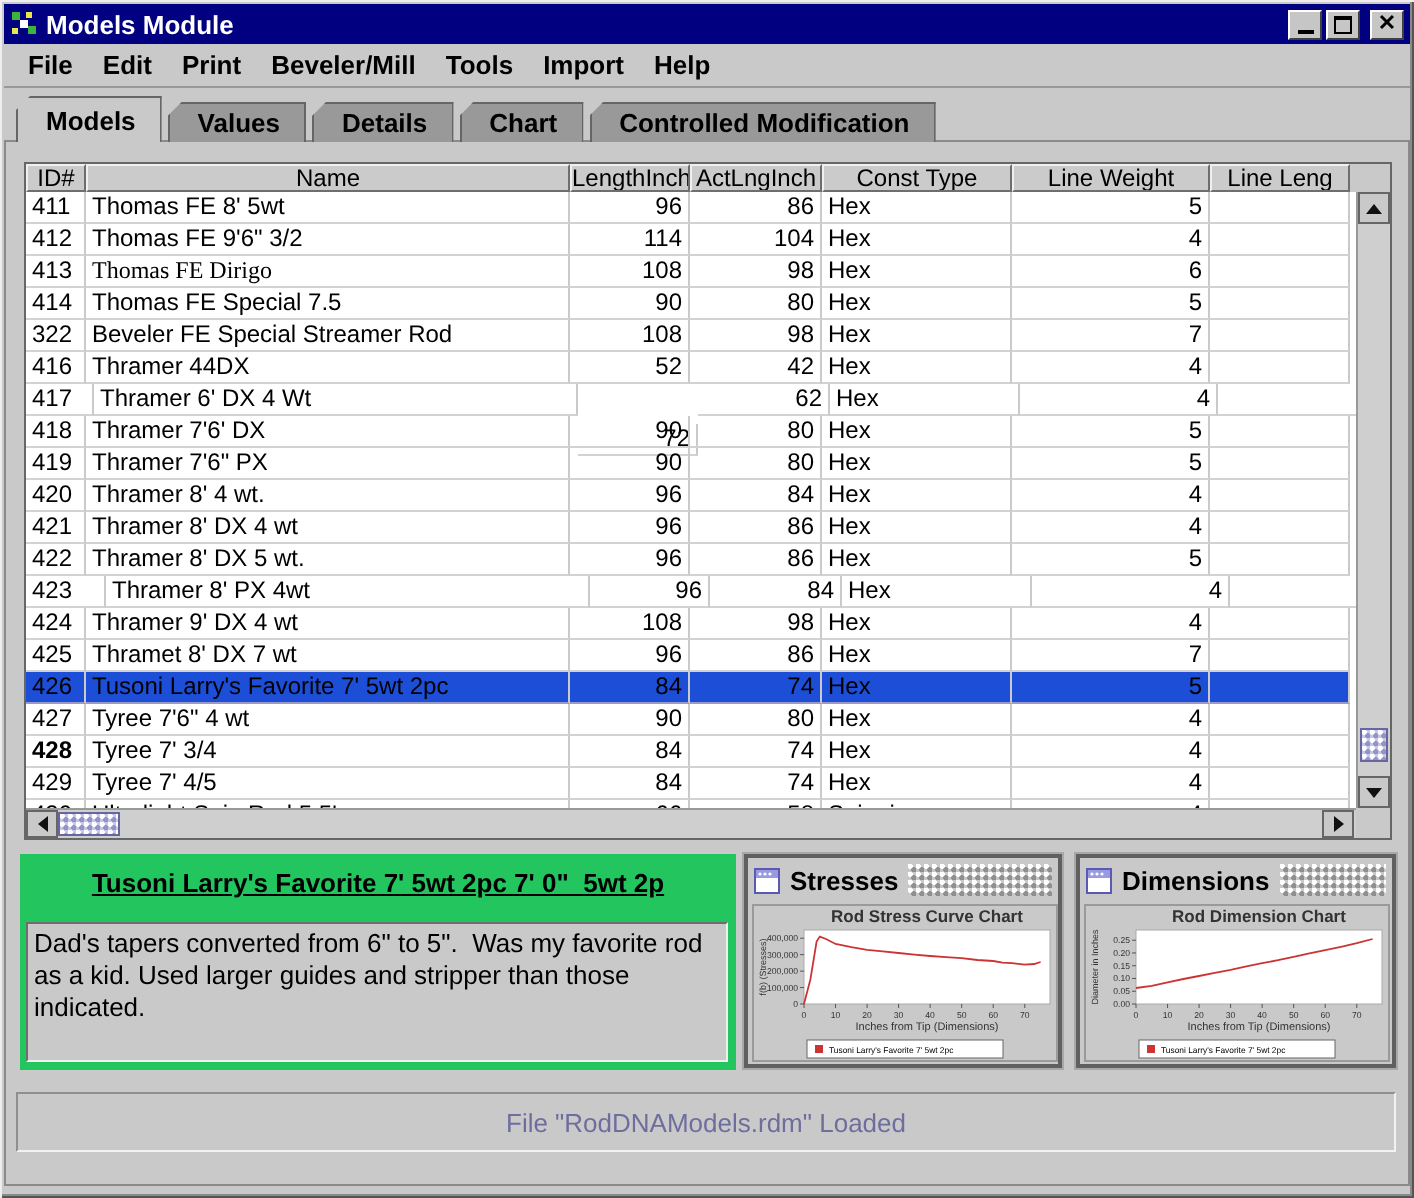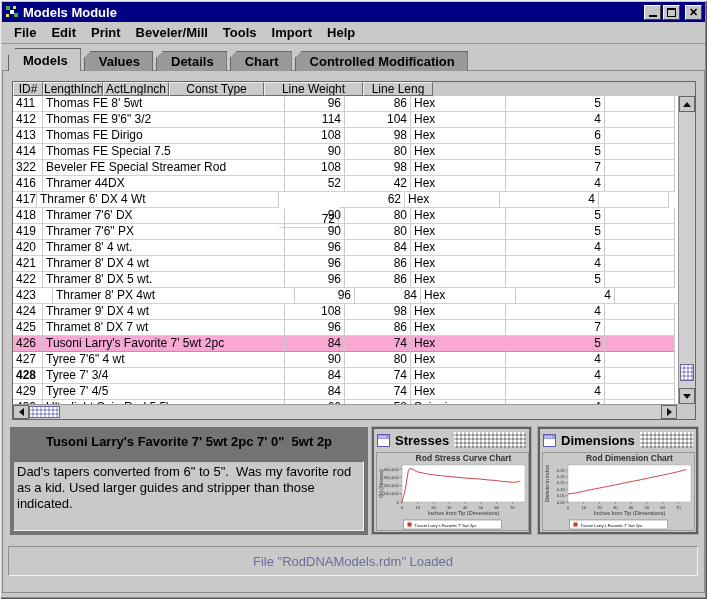--- a/index.html
+++ b/index.html
@@ -38,21 +38,21 @@
                    background:#c9c9c9; border:1px solid #8a8a8a; }
 
   
   .tablewrap { position:absolute; left:12px; top:81px; width:684px; height:339px; border:1px solid #666;
                background:#c9c9c9; }
   .thead { position:absolute; left:0; top:0; width:665px; height:14px; overflow:hidden; display:flex; }
   .th { height:14px; background:#cbcbcb; border:1px solid; border-color:#efefef #6e6e6e #6e6e6e #efefef;
         font-size:12px; line-height:12px; text-align:center; color:#000; overflow:hidden; flex:0 0 auto; white-space:nowrap; }
   .tbody { position:absolute; left:0; top:14px; width:665px; height:308px; background:#fff; overflow:hidden; }
   .tr { display:flex; width:662px; height:16px; background:#fff; }
-  .tr.selected { background:#f9a8d4; }
+  .tr.selected { background:#1d4ed8; }
   .tr.selected .td { border-bottom-color:#9a9ac8; }
   .td { height:16px; border-right:1px solid #cacaca; border-bottom:1px solid #d2d2d2; font-size:12px;
         line-height:15px; color:#000; overflow:hidden; white-space:nowrap; flex:0 0 auto; }
   .al-left  { text-align:left;  padding-left:3px; }
   .al-right { text-align:right; padding-right:3px; }
   .th.al-left, .th.al-right { text-align:center; padding:0; }
 
   
   .vscroll { position:absolute; right:0; top:14px; width:17px; height:308px; background:#cfcfcf;
              border-left:1px solid #999; }
@@ -65,21 +65,21 @@
   .tri-down  { width:0; height:0; border-left:4px solid transparent; border-right:4px solid transparent; border-top:5px solid #111; }
   .tri-left  { width:0; height:0; border-top:4px solid transparent; border-bottom:4px solid transparent; border-right:5px solid #111; }
   .tri-right { width:0; height:0; border-top:4px solid transparent; border-bottom:4px solid transparent; border-left:5px solid #111; }
   .sb-thumb { position:absolute; background-color:#c6c6ea; border:1px solid #6666a0;
               background-image: radial-gradient(circle at 1px 1px, #ffffff 30%, transparent 32%),
                                 radial-gradient(circle at 3px 3px, #9494c4 30%, transparent 32%);
               background-size:4px 4px; }
   .corner { position:absolute; background:#c9c9c9; }
 
   
-  .detail-panel { position:absolute; left:10px; top:427px; width:358px; height:108px; background:#737373; }
+  .detail-panel { position:absolute; left:10px; top:427px; width:358px; height:108px; background:#22c55e;text-decoration:underline; }
   .detail-title { margin-top:7px; text-align:center; font-weight:bold; font-size:13px; color:#000; white-space:pre; }
   .detail-desc { position:absolute; left:3px; top:34px; width:351px; height:70px; background:#c9c9c9;
                  border:1px solid; border-color:#6e6e6e #f0f0f0 #f0f0f0 #6e6e6e;
                  font-size:13px; line-height:16px; color:#000; padding:2px 3px; white-space:pre-wrap; }
 
   
   .chart-panel { position:absolute; top:427px; height:107px; background:#c9c9c9; border:2px solid #606060;
                  box-shadow:0 0 0 1px #a8a8a8; }
   #panel-stresses { left:372px; width:159px; }
   #panel-dimensions { left:538px; width:160px; }
@@ -140,20 +140,21 @@
       <span class="tab">Details</span>
       <span class="tab">Chart</span>
       <span class="tab">Controlled Modification</span>
     </div>
 
   <div class="content-panel"></div>
 
   <div class="tablewrap">
     <div class="thead">
         <div class="th al-left" style="width: 30px;">ID#</div>
+        <div class="th al-left" style="width: 242px;">Name</div>
         <div class="th al-right" style="width: 60px;">LengthInch</div>
         <div class="th al-right" style="width: 66px;">ActLngInch</div>
         <div class="th al-left" style="width: 95px;">Const Type</div>
         <div class="th al-right" style="width: 99px;">Line Weight</div>
         <div class="th al-right" style="width: 70px;">Line Leng</div>
       </div>
     <div class="tbody">
         <div class="tr">
           <div class="td al-left" style="width: 30px;">411</div>
           <div class="td al-left" style="width: 242px;">Thomas FE 8' 5wt</div>
@@ -167,21 +168,21 @@
           <div class="td al-left" style="width: 30px;">412</div>
           <div class="td al-left" style="width: 242px;">Thomas FE 9'6" 3/2</div>
           <div class="td al-right" style="width: 60px;">114</div>
           <div class="td al-right" style="width: 66px;">104</div>
           <div class="td al-left" style="width: 95px;">Hex</div>
           <div class="td al-right" style="width: 99px;">4</div>
           <div class="td al-right" style="width: 70px;"></div>
         </div>
         <div class="tr">
           <div class="td al-left" style="width: 30px;">413</div>
-          <div class="td al-left" style="width: 242px;">Thomas FE Dirigo</div>
+          <div class="td al-left" style="width: 242px; font-family: Liberation Serif, serif;">Thomas FE Dirigo</div>
           <div class="td al-right" style="width: 60px;">108</div>
           <div class="td al-right" style="width: 66px;">98</div>
           <div class="td al-left" style="width: 95px;">Hex</div>
           <div class="td al-right" style="width: 99px;">6</div>
           <div class="td al-right" style="width: 70px;"></div>
         </div>
         <div class="tr">
           <div class="td al-left" style="width: 30px;">414</div>
           <div class="td al-left" style="width: 242px;">Thomas FE Special 7.5</div>
           <div class="td al-right" style="width: 60px;">90</div>
@@ -202,21 +203,21 @@
         <div class="tr">
           <div class="td al-left" style="width: 30px;">416</div>
           <div class="td al-left" style="width: 242px;">Thramer 44DX</div>
           <div class="td al-right" style="width: 60px;">52</div>
           <div class="td al-right" style="width: 66px;">42</div>
           <div class="td al-left" style="width: 95px;">Hex</div>
           <div class="td al-right" style="width: 99px;">4</div>
           <div class="td al-right" style="width: 70px;"></div>
         </div>
         <div class="tr">
-          <div class="td al-left" style="width: 24px;">417</div>
+          <div class="td al-left" style="width: 34px;">417</div>
           <div class="td al-left" style="width: 242px;">Thramer 6' DX 4 Wt</div>
           <div class="td al-right" style="width: 60px; margin-top: 20px;">72</div>
           <div class="td al-right" style="width: 66px;">62</div>
           <div class="td al-left" style="width: 95px;">Hex</div>
           <div class="td al-right" style="width: 99px;">4</div>
           <div class="td al-right" style="width: 70px;"></div>
         </div>
         <div class="tr">
           <div class="td al-left" style="width: 30px;">418</div>
           <div class="td al-left" style="width: 242px;">Thramer 7'6' DX</div>

